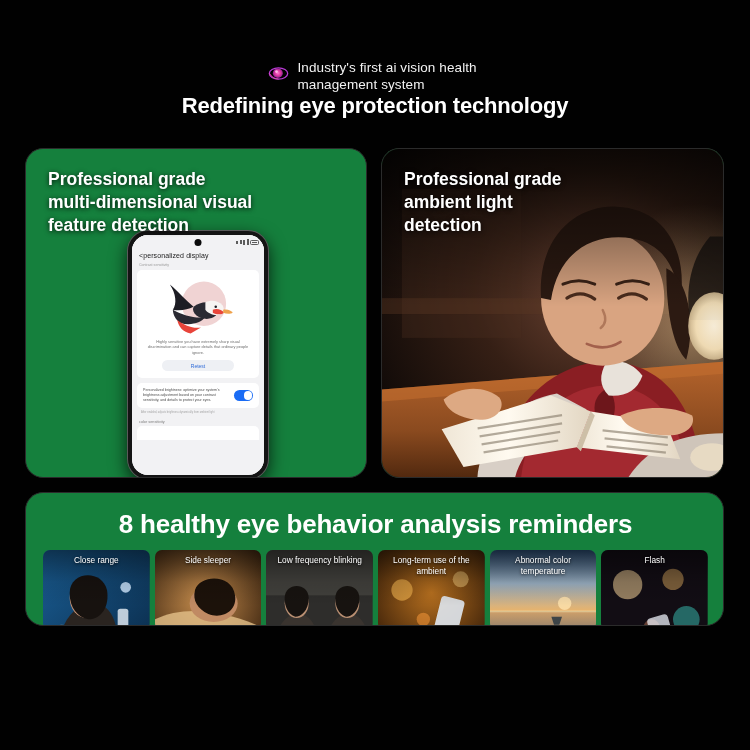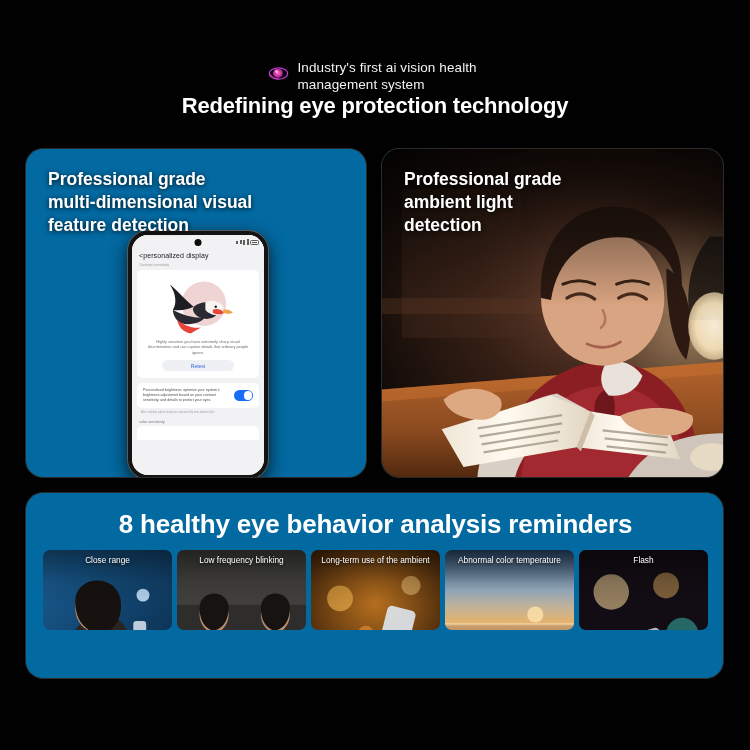--- a/index.html
+++ b/index.html
@@ -22,25 +22,25 @@
     font-weight: 400; max-width: 200px; letter-spacing: .1px;
   }
   .headline {
     position: absolute; left: 0; top: 93px; width: 750px; text-align: center;
     color: #ffffff; font-size: 22px; font-weight: 700; letter-spacing: -0.2px;
   }
 
   
   .card {
     position: absolute; border: 1px solid #2b2b2b; border-radius: 18px;
-    background: #0369a1; overflow: hidden;
+    background: #15803d; overflow: hidden;
   }
   #card-left  { left: 25px;  top: 148px; width: 342px; height: 330px; }
   #card-right { left: 381px; top: 148px; width: 343px; height: 330px; }
-  #card-bottom{ left: 25px;  top: 492px; width: 699px; height: 187px; }
+  #card-bottom{ left: 25px;  top: 492px; width: 699px; height: 134px; }
 
   .card-title {
     position: absolute; left: 22px; top: 19px; z-index: 6;
     color: #ffffff; font-size: 17.5px; font-weight: 700; line-height: 23px;
     white-space: pre-line; text-shadow: 0 1px 5px rgba(0,0,0,.85);
   }
 
   
   .phone {
     position: absolute; left: 102px; top: 82px;
@@ -325,20 +325,38 @@
           <circle cx="14" cy="62" r="6" fill="#ffd79a" opacity=".5"></circle>
           <path d="M10 80 C12 52 26 38 40 40 C52 42 58 58 56 80 Z" fill="#2a2420"></path>
           <ellipse cx="33" cy="36" rx="13" ry="15" fill="#c79476"></ellipse>
           <path d="M20 32 C20 16 44 14 48 30 C50 42 44 52 34 52 C26 50 20 44 20 32 Z" fill="#17120f"></path>
           <rect x="56" y="44" width="8" height="16" rx="2" fill="#dde6ef" opacity=".85"></rect>
         </svg>
         <div class="thumb-shade"></div>
         <div class="thumb-label">Close range</div>
       </div>
 
+      <div class="thumb">
+        <svg class="thumb-art" viewBox="0 0 80 80" preserveAspectRatio="xMidYMid slice">
+          <defs>
+              <radialGradient id="t2" cx="45%" cy="45%" r="70%">
+            <stop offset="0%" stop-color="#c98f4e"></stop>
+                <stop offset="100%" stop-color="#3a230f"></stop>
+              </radialGradient>
+            </defs>
+          <rect width="80" height="80" fill="url(#t2)"></rect>
+          <path d="M0 52 C20 42 50 44 80 58 L80 80 L0 80 Z" fill="#e3c08a" opacity=".8"></path>
+          <ellipse cx="44" cy="40" rx="18" ry="14" fill="#c08a63"></ellipse>
+          <path d="M30 30 C34 18 58 18 60 34 C62 46 50 52 40 48 C32 44 28 38 30 30 Z" fill="#1c120a"></path>
+          <ellipse cx="30" cy="66" rx="10" ry="6" fill="#e8d0a6" opacity=".7"></ellipse>
+          <circle cx="20" cy="70" r="7" fill="#fff0c8" opacity=".45"></circle>
+        </svg>
+        <div class="thumb-shade"></div>
+        <div class="thumb-label">Side sleeper</div>
+      </div>
 
 
       <div class="thumb">
         <svg class="thumb-art" viewBox="0 0 80 80" preserveAspectRatio="xMidYMid slice">
           <rect width="80" height="80" fill="#2e2d2b"></rect>
           <rect width="80" height="34" fill="#4a4845" opacity=".7"></rect>
           <path d="M6 80 C6 58 14 48 24 48 C34 48 40 58 40 80 Z" fill="#3a342f"></path>
           <ellipse cx="23" cy="40" rx="9" ry="11" fill="#b98f72"></ellipse>
           <path d="M14 36 C14 24 32 24 32 36 C32 46 26 50 22 50 C16 48 14 42 14 36 Z" fill="#171310"></path>
           <path d="M44 80 C44 58 52 48 62 48 C72 48 78 58 78 80 Z" fill="#3a342f"></path>

